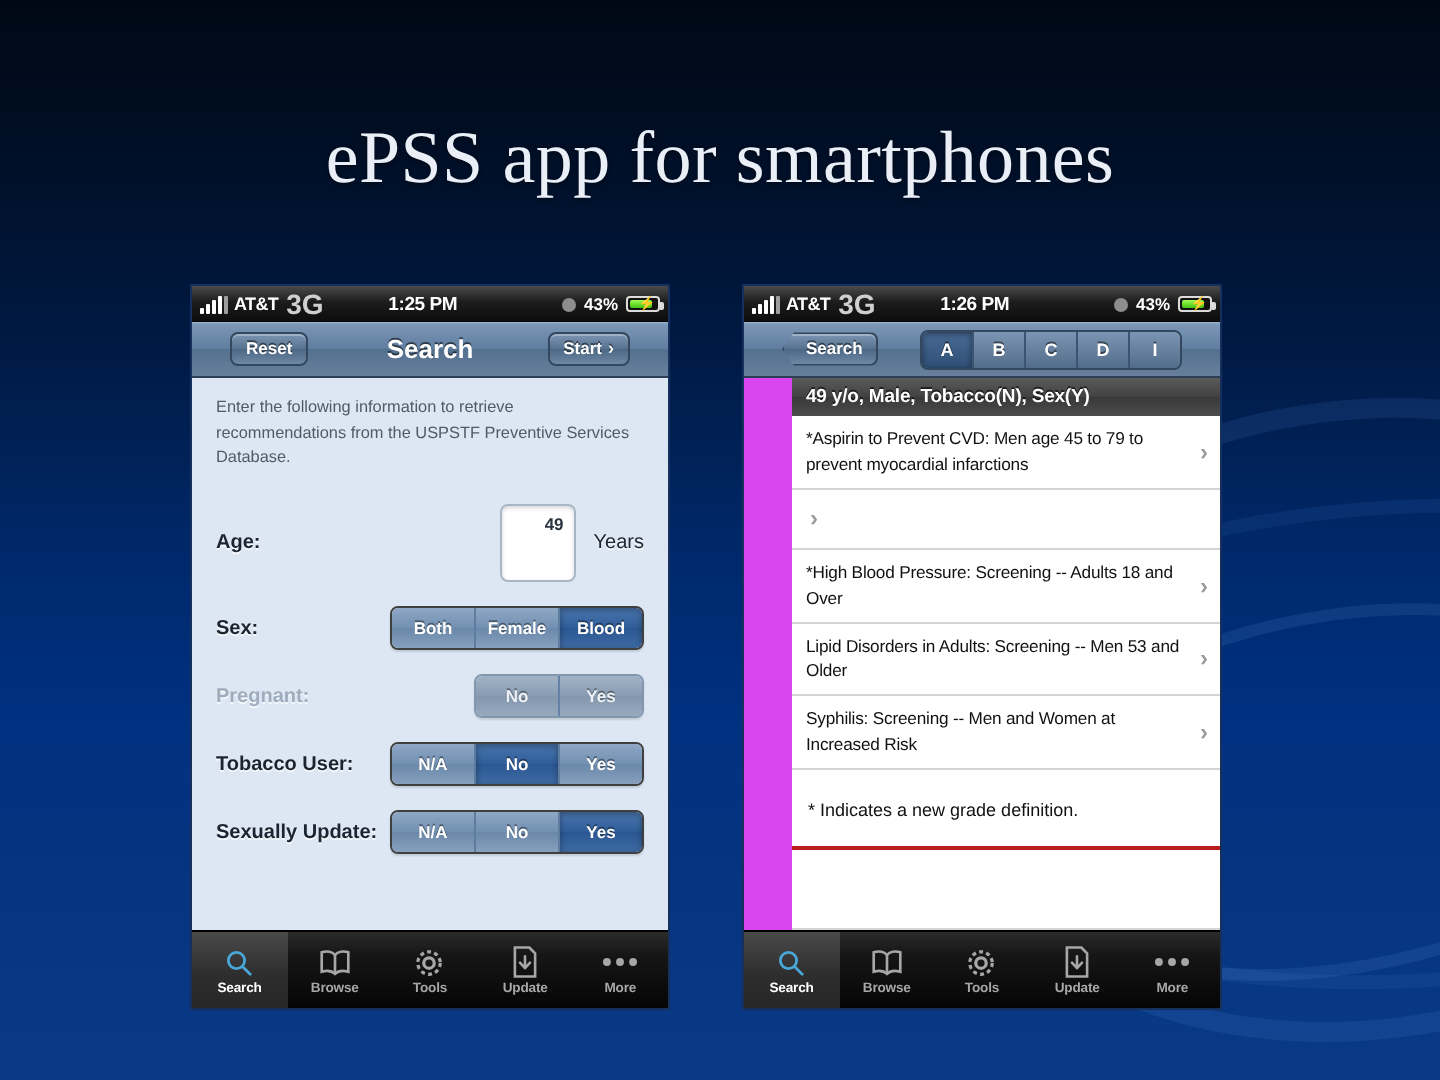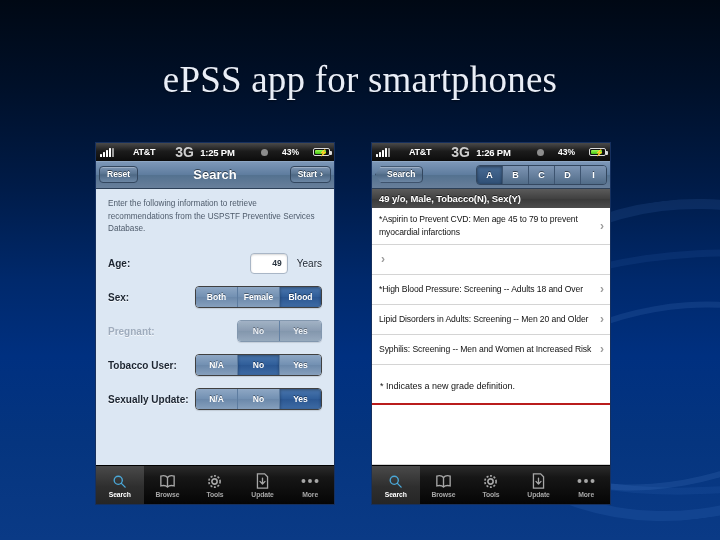--- a/index.html
+++ b/index.html
@@ -96,36 +96,36 @@
     flex: 0 0 18px;
     background: linear-gradient(to bottom, #4a4a4a 0%, #1c1c1c 45%, #0c0c0c 100%);
     display: flex;
     align-items: center;
     padding: 0 4px;
     box-sizing: border-box;
     color: #fff;
     font-size: 9px;
     font-weight: bold;
   }
-  .sb-left { display: flex; align-items: center; gap: 19px; }
+  .sb-left { display: flex; align-items: center; gap: 3px; }
   .signal-bars { display: flex; align-items: flex-end; gap: 1px; height: 9px; }
   .signal-bars i {
     display: block; width: 2px; background: #fff; border-radius: 0.5px;
   }
   .signal-bars i:nth-child(1) { height: 3px; }
   .signal-bars i:nth-child(2) { height: 5px; }
   .signal-bars i:nth-child(3) { height: 7px; }
   .signal-bars i:nth-child(4) { height: 9px; }
   .signal-bars i:nth-child(5) { height: 9px; background: #9d9d9d; }
   .sb-carrier { font-size: 9px; letter-spacing: -0.3px; }
   .sb-network { font-size: 14px; color: #cfcfcf; margin-left: 1px; }
   .sb-center {
     flex: 1; text-align: center; font-size: 9.5px; letter-spacing: -0.2px;
   }
-  .sb-right { display: flex; align-items: center; gap: 14px; margin-left: 20px; }
+  .sb-right { display: flex; align-items: center; gap: 4px; margin-left: 20px; }
   .lock-glyph {
     width: 7px; height: 7px; border-radius: 50%;
     background: #8d8d8d; display: inline-block;
   }
   .sb-batt-pct { font-size: 8.5px; }
   .battery {
     position: relative; width: 17px; height: 8.5px;
     border: 1px solid #dcdcdc; border-radius: 2px;
     background: #111; box-sizing: border-box;
   }
@@ -145,21 +145,21 @@
 
   
   .navbar {
     flex: 0 0 28px;
     height: 28px;
     background: linear-gradient(to bottom, #9db4ce 0%, #7c97b8 4%, #5f7d9f 50%, #53718f 51%, #687f9b 100%);
     border-bottom: 1px solid #2c3f57;
     display: flex;
     align-items: center;
     justify-content: space-between;
-    padding: 0 3px;
+    padding: 0 19px;
     box-sizing: border-box;
     position: relative;
   }
   .nav-title {
     position: absolute; left: 0; right: 0; text-align: center;
     color: #fff; font-size: 13px; font-weight: bold;
     text-shadow: 0 -1px 0 rgba(0,0,0,0.55);
     pointer-events: none;
   }
   .nav-btn {
@@ -229,21 +229,21 @@
     font-weight: bold;
     color: #1b2430;
     flex: 0 0 auto;
     text-shadow: 0 1px 0 rgba(255,255,255,0.7);
   }
   .form-label.dim { color: #9facbd; }
   .form-control { margin-left: auto; display: flex; align-items: center; }
 
   .age-input {
     width: 38px;
-    height: 21px;
+    height: 39px;
     background: #fff;
     border: 1px solid #a9b6c6;
     border-radius: 4px;
     box-shadow: inset 0 1px 2px rgba(0,0,0,0.16);
     font-size: 8.5px;
     font-weight: bold;
     color: #2a3440;
     text-align: right;
     padding: 0 5px 0 0;
     box-sizing: border-box;
@@ -282,24 +282,25 @@
   }
   .choice-group.disabled .choice {
     background: linear-gradient(to bottom, #9fb0c3 0%, #8598ae 50%, #7f93aa 51%, #94a7bb 100%);
     color: #eef2f7;
   }
   .choice-group.disabled { border-color: #7e93ab; opacity: 0.95; }
 
   
   .list-body {
     flex: 1 1 auto;
-    background: #5eead4;
+    background: #d946ef;
     overflow: hidden;
     display: flex;
     flex-direction: column;
+    padding-left: 24px;
   }
   .section-header {
     background: linear-gradient(to bottom, #5b5b5b 0%, #414141 50%, #393939 51%, #4c4c4c 100%);
     color: #fff;
     font-size: 9.5px;
     font-weight: bold;
     padding: 4px 7px;
     text-shadow: 0 -1px 0 rgba(0,0,0,0.6);
     letter-spacing: -0.1px;
   }
@@ -566,21 +567,21 @@
         <span class="disclosure">›</span>
       </div>
       <div class="list-item">
         <span class="disclosure">›</span>
       </div>
       <div class="list-item">
         <span class="list-text">*High Blood Pressure: Screening -- Adults 18 and Over</span>
         <span class="disclosure">›</span>
       </div>
       <div class="list-item">
-        <span class="list-text">Lipid Disorders in Adults: Screening -- Men 20 and Older</span>
+        <span class="list-text">Lipid Disorders in Adults: Screening -- Men 53 and Older</span>
         <span class="disclosure">›</span>
       </div>
       <div class="list-item">
         <span class="list-text">Syphilis: Screening -- Men and Women at Increased Risk</span>
         <span class="disclosure">›</span>
       </div>
 
       <div class="footnote-row">
         <span class="footnote">* Indicates a new grade definition.</span>
       </div>

